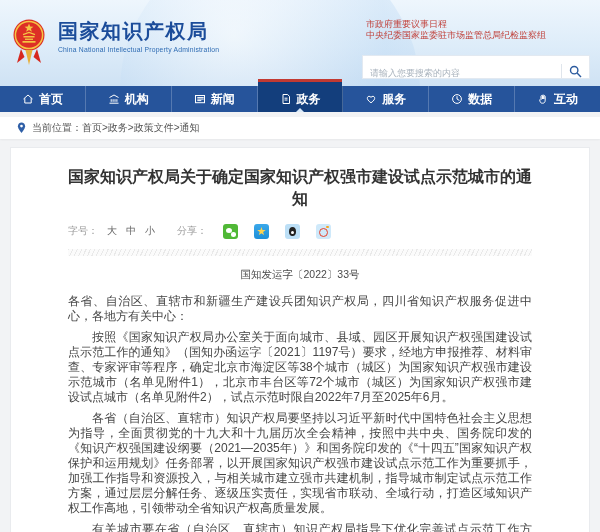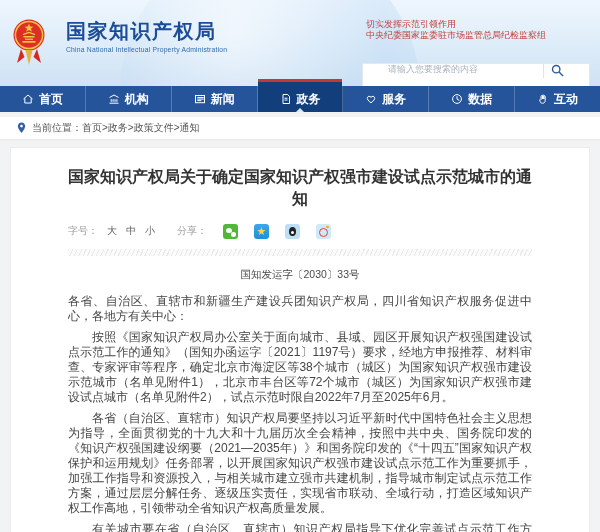--- a/index.html
+++ b/index.html
@@ -6,32 +6,32 @@
   html,body { width:600px; height:532px; overflow:hidden; }
   body { font-family:"Liberation Sans","DejaVu Sans",sans-serif; background:#f2f3f5; }
 
   
   .header { position:relative; height:86px;
     background:linear-gradient(180deg,#eef6fd 0%,#ddecf9 55%,#cfe2f4 100%); overflow:hidden; }
   .header::before { content:""; position:absolute; left:120px; top:-60px; width:300px; height:300px;
     border-radius:50%; opacity:.5;
     background:radial-gradient(circle at 38% 32%, rgba(255,255,255,.95), rgba(168,205,240,.55) 55%, rgba(150,192,236,.25) 75%); }
   .logo-row { position:absolute; left:12px; top:18px; display:flex; align-items:flex-start; }
-  .logo-text { margin-left:20px; }
+  .logo-text { margin-left:12px; }
   .logo-title { font-size:20px; font-weight:bold; color:#1b4c9a; letter-spacing:1.5px; line-height:26px; }
   .logo-sub { font-size:6.8px; color:#2f6cb3; letter-spacing:.2px; margin-top:2px; }
 
   .header-right { position:absolute; right:10px; top:12px; width:228px; }
   .top-links { text-align:right; font-size:9px; color:#53749f; padding-right:26px; }
   .top-links span[data-interactable="true"] { cursor:pointer; }
   .tl-sep { color:#b9cadd; margin:0 6px; }
   .agency-links { margin-top:7px; padding-left:4px; font-size:9px; color:#c0403a; line-height:11px; }
   .agency-links div { cursor:pointer; white-space:nowrap; }
-  .search-bar { margin-top:22px; height:24px; background:#fff; border:1px solid #e2e9f1;
-    display:flex; align-items:flex-start; padding:0 25px; }
+  .search-bar { margin-top:14px; height:24px; background:#fff; border:1px solid #e2e9f1;
+    display:flex; align-items:flex-end; padding:0 7px; }
   .search-bar input { flex:1; border:none; outline:none; font-size:9px; color:#555; background:transparent; }
   .search-bar input::placeholder { color:#a9b3bd; }
   .search-divider { width:1px; height:14px; background:#dfe5ec; margin:0 7px; }
   .search-btn { cursor:pointer; display:flex; align-items:center; }
 
   
   .nav { position:relative; height:26px; background:#26549b; display:flex; }
   .nav-item { flex:1; position:relative; display:flex; align-items:center; justify-content:center;
     gap:5px; color:#fff; font-size:12px; font-weight:bold; cursor:pointer;
     border-right:1px solid rgba(255,255,255,.22); }
@@ -105,21 +105,21 @@
       </svg>
     </span>
     <div class="logo-text">
       <div class="logo-title" data-interactable="false">国家知识产权局</div>
       <div class="logo-sub" data-interactable="false">China National Intellectual Property Administration</div>
     </div>
   </div>
 
   <div class="header-right">
     <div class="agency-links" data-interactable="false">
-      <div data-interactable="true">切实发挥示范引领作用</div>
+      <div data-interactable="true">市政府重要议事日程</div>
       <div data-interactable="true">中央纪委国家监委驻市场监管总局纪检监察组</div>
     </div>
     <div class="search-bar" data-interactable="false">
       <input type="text" data-interactable="true" placeholder="请输入您要搜索的内容" style="">
       <span class="search-divider" data-interactable="false"></span>
       <span class="search-btn" data-interactable="true">
         <svg width="13" height="13" viewBox="0 0 13 13">
           <circle cx="5.2" cy="5.2" r="3.7" fill="none" stroke="#2b5a9e" stroke-width="1.4"></circle>
           <path d="M8.1 8.1L12 12" stroke="#2b5a9e" stroke-width="1.4"></path>
         </svg>
@@ -200,21 +200,21 @@
           <span class="sicon wechat" data-interactable="true"></span>
           <span class="sicon qzone" data-interactable="true">★</span>
           <span class="sicon qq" data-interactable="true"></span>
           <span class="sicon weibo" data-interactable="true"></span>
         </span>
       </div>
     </div>
 
     <div class="hatch-divider" data-interactable="false"></div>
 
-    <div class="doc-number" data-interactable="false">国知发运字〔2030〕33号</div>
+    <div class="doc-number" data-interactable="false">国知发运字〔2022〕33号</div>
 
     <div class="paragraphs" data-interactable="false">
       <p class="salutation" data-interactable="false">各省、自治区、直辖市和新疆生产建设兵团知识产权局，四川省知识产权服务促进中心，各地方有关中心：</p>
       <p class="indent" data-interactable="false">按照《国家知识产权局办公室关于面向城市、县域、园区开展知识产权强国建设试点示范工作的通知》（国知办函运字〔2021〕1197号）要求，经地方申报推荐、材料审查、专家评审等程序，确定北京市海淀区等38个城市（城区）为国家知识产权强市建设示范城市（名单见附件1），北京市丰台区等72个城市（城区）为国家知识产权强市建设试点城市（名单见附件2），试点示范时限自2022年7月至2025年6月。</p>
       <p class="indent" data-interactable="false">各省（自治区、直辖市）知识产权局要坚持以习近平新时代中国特色社会主义思想为指导，全面贯彻党的十九大和十九届历次全会精神，按照中共中央、国务院印发的《知识产权强国建设纲要（2021—2035年）》和国务院印发的《“十四五”国家知识产权保护和运用规划》任务部署，以开展国家知识产权强市建设试点示范工作为重要抓手，加强工作指导和资源投入，与相关城市建立强市共建机制，指导城市制定试点示范工作方案，通过层层分解任务、逐级压实责任，实现省市联动、全域行动，打造区域知识产权工作高地，引领带动全省知识产权高质量发展。</p>
       <p class="indent" data-interactable="false">有关城市要在省（自治区、直辖市）知识产权局指导下优化完善试点示范工作方案，明确任务分工，自批复之日起2个月内由城市人民政府印发，并报省（自治区、直辖市）知识产权局和国家知识产权局运用促进司备案。要将试点示范工作纳入市委、市政府重要议事日程，加强组织领导和条件保障，加快落实各项工作举措，不断提升知识产权治理能力和治理效能，确保试点示范工作取得实效，切实发挥示范引领作用，为知识产权强国建设提供有力支撑。</p>
 
     </div>
   </div>
 </div>

